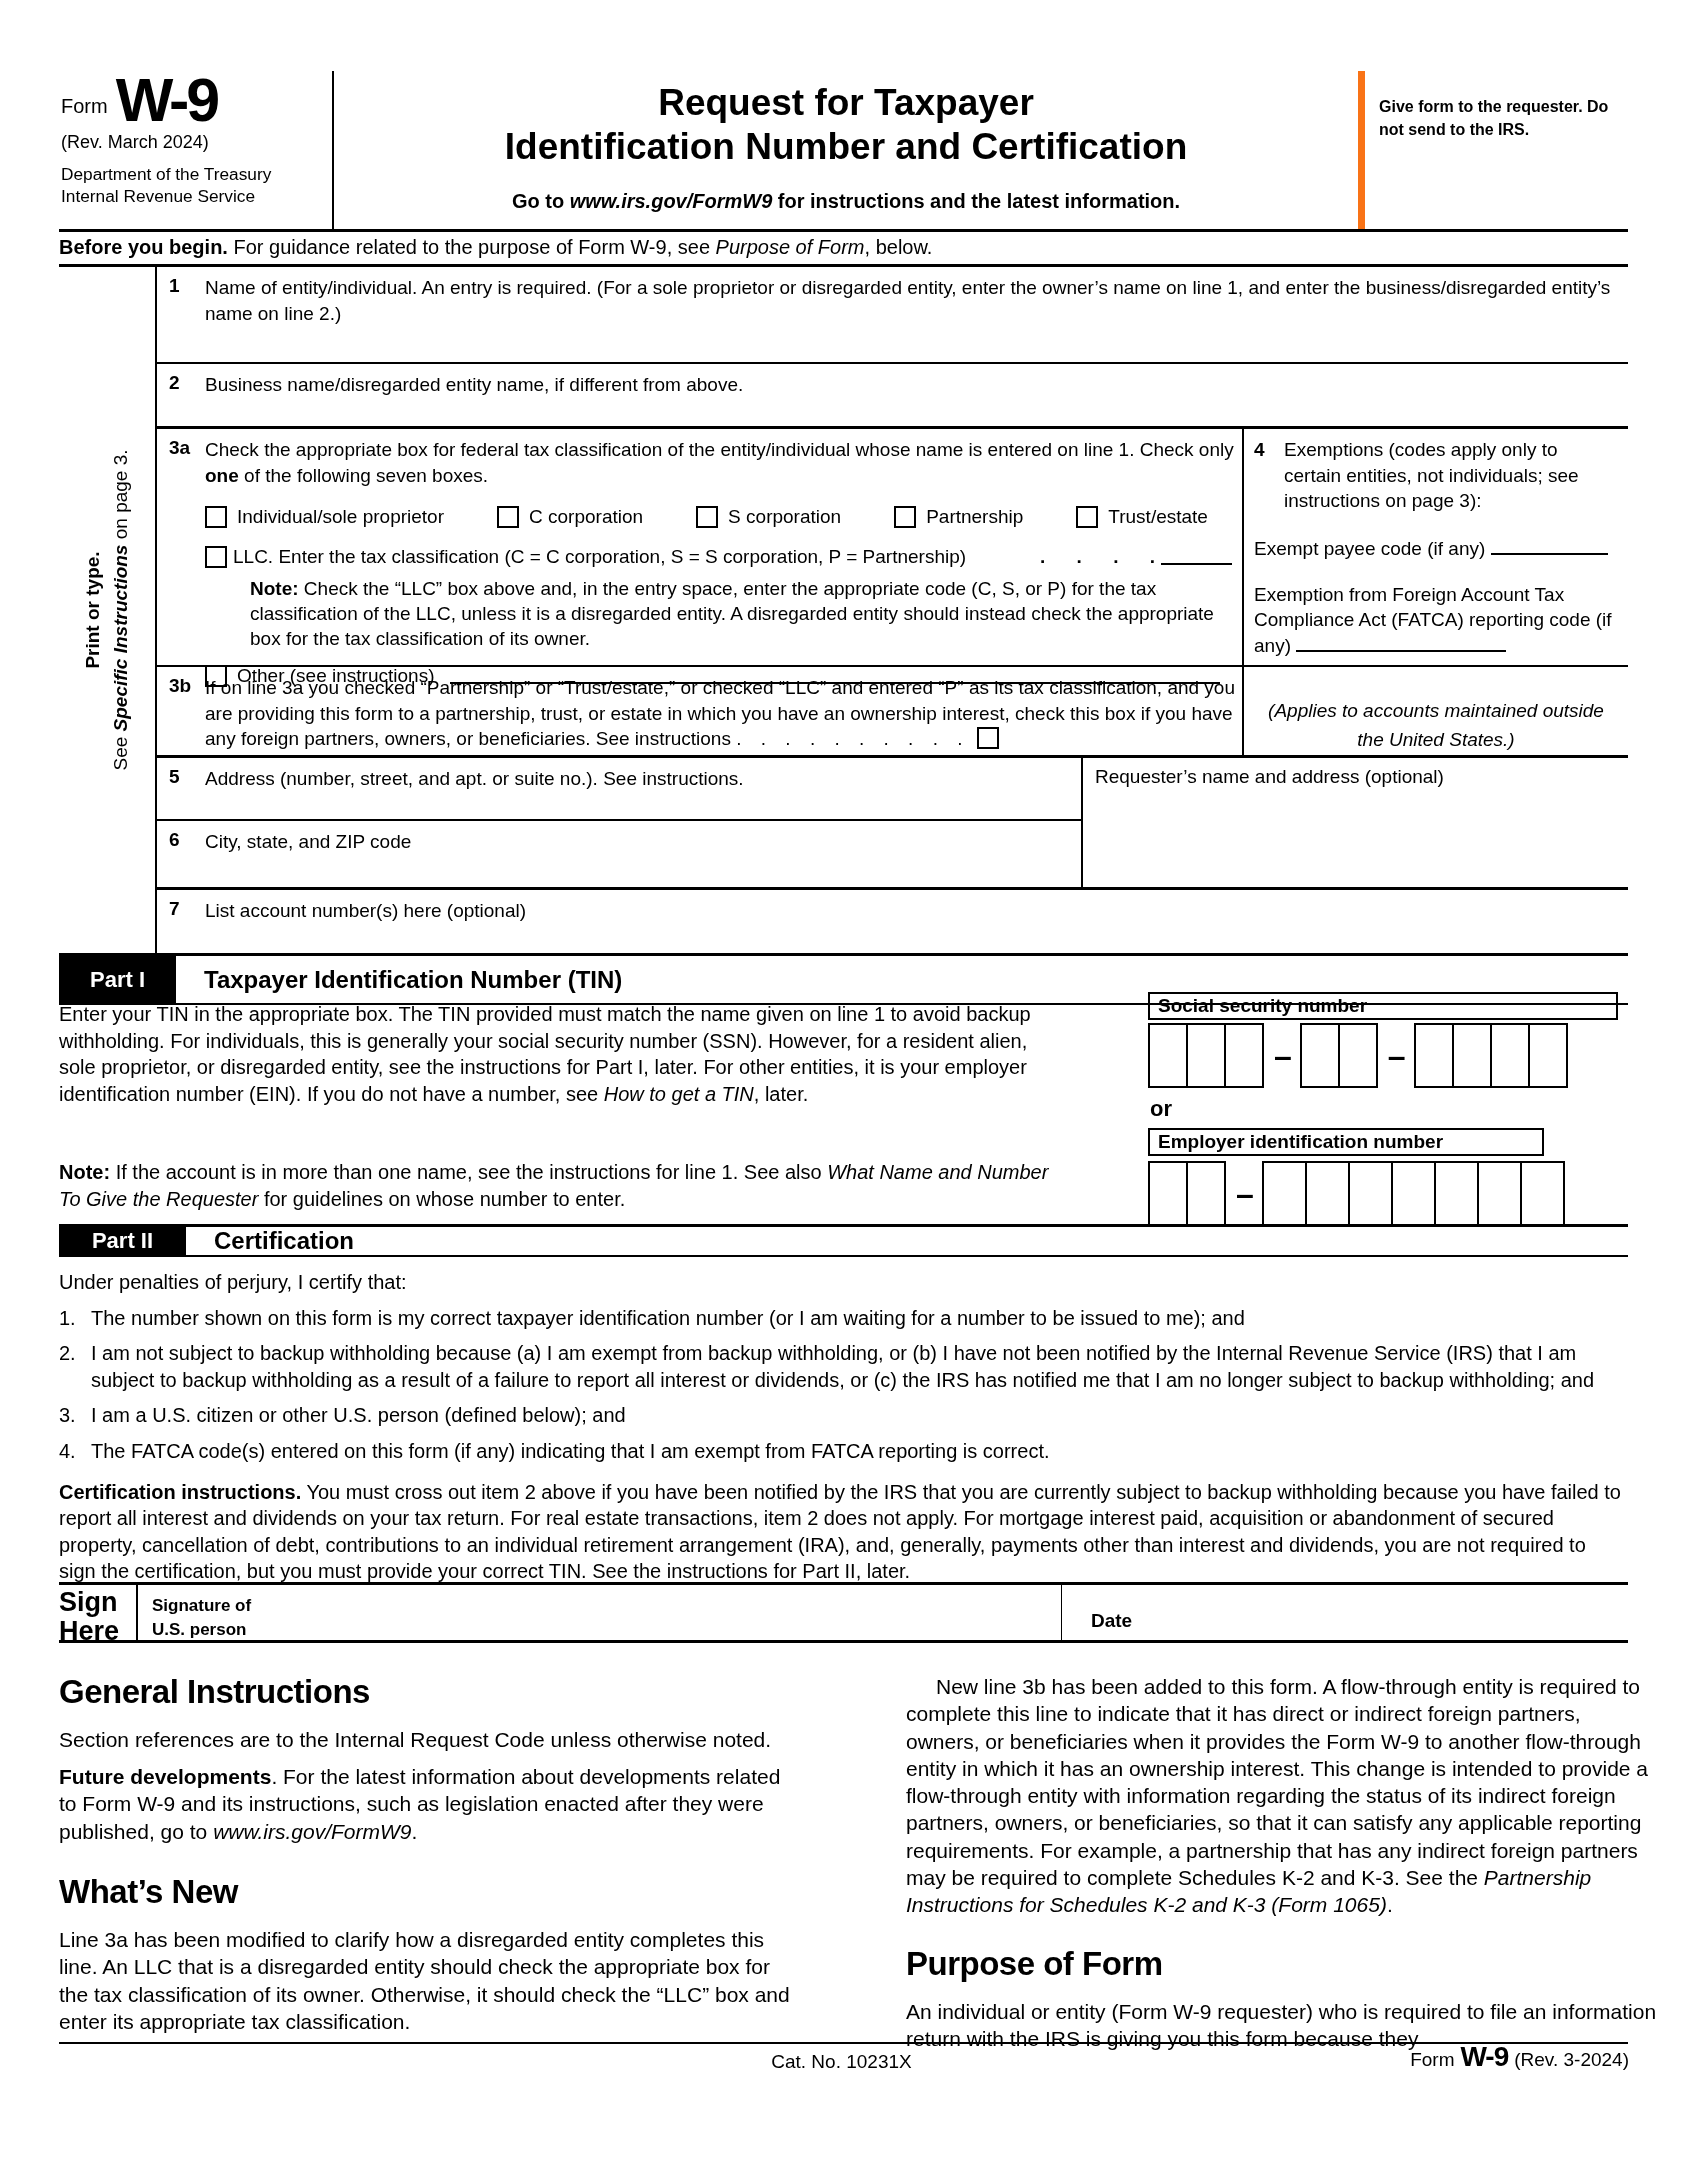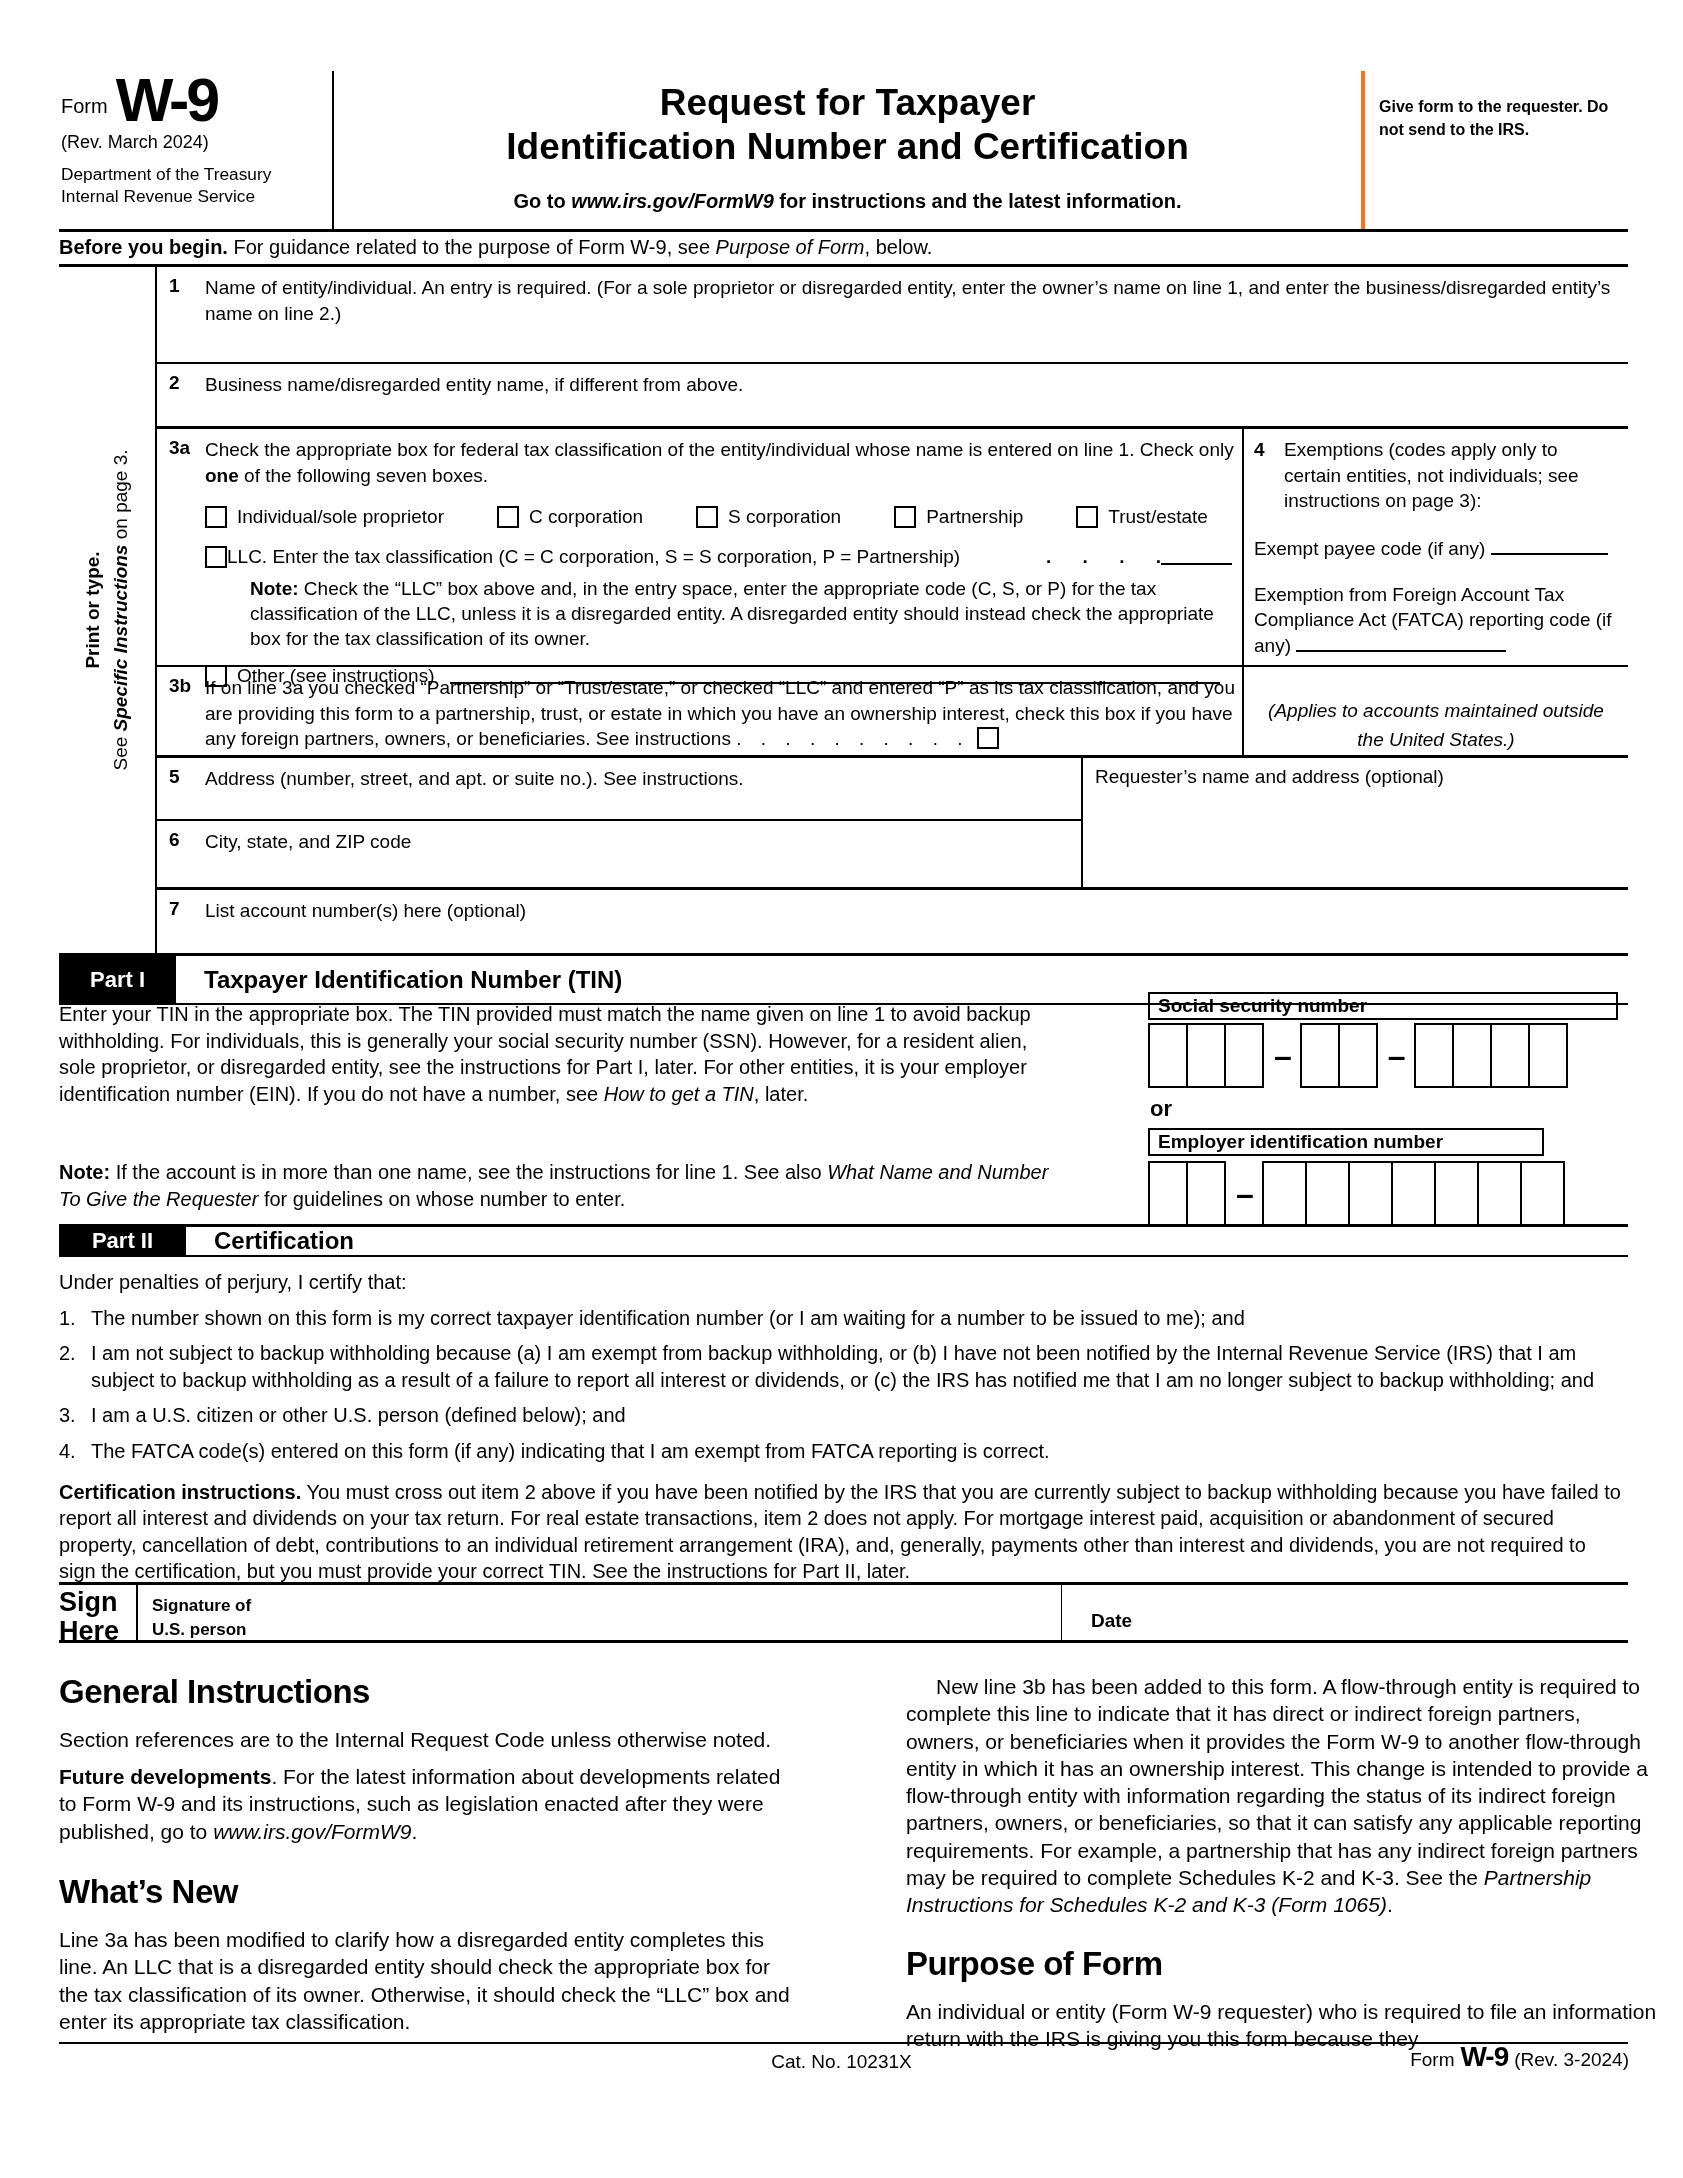--- a/index.html
+++ b/index.html
@@ -13,21 +13,21 @@
   .bi { font-weight:bold; font-style:italic; }
 
   
   #header { left:59px; top:71px; width:1569px; height:158px; border-bottom:3px solid #000; display:flex; }
   .h-left { width:275px; border-right:2px solid #000; padding:2px 8px 0 2px; box-sizing:border-box; }
   .formline { display:flex; align-items:flex-end; gap:8px; }
   .form-word { font-size:20px; padding-bottom:10px; }
   .form-number { font-size:61px; font-weight:bold; letter-spacing:-3px; line-height:0.9; }
   .h-rev { font-size:18px; margin-top:4px; }
   .h-dept { font-size:17.3px; margin-top:10px; line-height:1.3; }
-  .h-center { flex:1; border-right:4px solid #f97316; display:flex; flex-direction:column; justify-content:space-between; text-align:center; padding:10px 20px 16px; }
+  .h-center { flex:1; border-right:7px solid #f97316; display:flex; flex-direction:column; justify-content:space-between; text-align:center; padding:10px 20px 16px; }
   .h-title { font-size:37px; font-weight:bold; line-height:1.18; }
   .h-goto { font-size:20px; font-weight:bold; }
   .h-right { width:263px; box-sizing:border-box; padding:24px 6px 0 14px; font-weight:bold; font-size:16px; line-height:1.45; }
 
   
   #before { left:59px; top:236px; width:1569px; font-size:20px; }
 
   
   #formgrid { left:59px; top:264px; width:1569px; height:689px; border-top:3px solid #000; display:flex; box-sizing:border-box; }
   .strip { width:96px; position:relative; flex:none; }
@@ -42,21 +42,21 @@
   .r3b { height:91px; border-bottom:3px solid #000; }
   .r56 { height:132px; border-bottom:3px solid #000; }
   .r7  { flex:1; }
   .row-flex { display:flex; flex:1; }
   .col4 { width:386px; flex:none; border-left:2px solid #000; box-sizing:border-box; padding:8px 10px 0 10px; font-size:19px; line-height:1.35; }
   .col4-head { display:flex; }
   .col4-num { width:30px; font-weight:bold; flex:none; }
   .cb { width:22px; height:22px; border:2px solid #000; display:inline-block; background:#fff; flex:none; box-sizing:border-box; }
   .cb-row { display:flex; justify-content:space-between; margin-top:16px; padding-right:26px; }
   .cb-item { display:flex; align-items:center; gap:10px; font-size:19px; }
-  .llc-line { display:flex; align-items:center; margin-top:14px; gap:0; }
+  .llc-line { display:flex; align-items:center; margin-top:14px; gap:6px; }
   .llc-dots { margin-left:auto; word-spacing:26px; font-weight:bold; }
   .uline { border-bottom:2px solid #000; height:14px; display:inline-block; }
   .note-block { margin:6px 0 0 45px; line-height:1.33; }
   .other-line { display:flex; align-items:center; margin-top:12px; gap:10px; }
   .other-uline { flex:1; margin:0 14px 0 6px; }
   .applies { padding:22px 14px 0; font-style:italic; text-align:center; font-size:19px; line-height:1.5; }
   .dots3b { word-spacing:14px; }
   .cb-inline { vertical-align:-4px; margin-left:14px; }
   .r5cell { height:63px; border-bottom:2px solid #000; display:flex; box-sizing:border-box; }
   .r6cell { flex:1; display:flex; }

